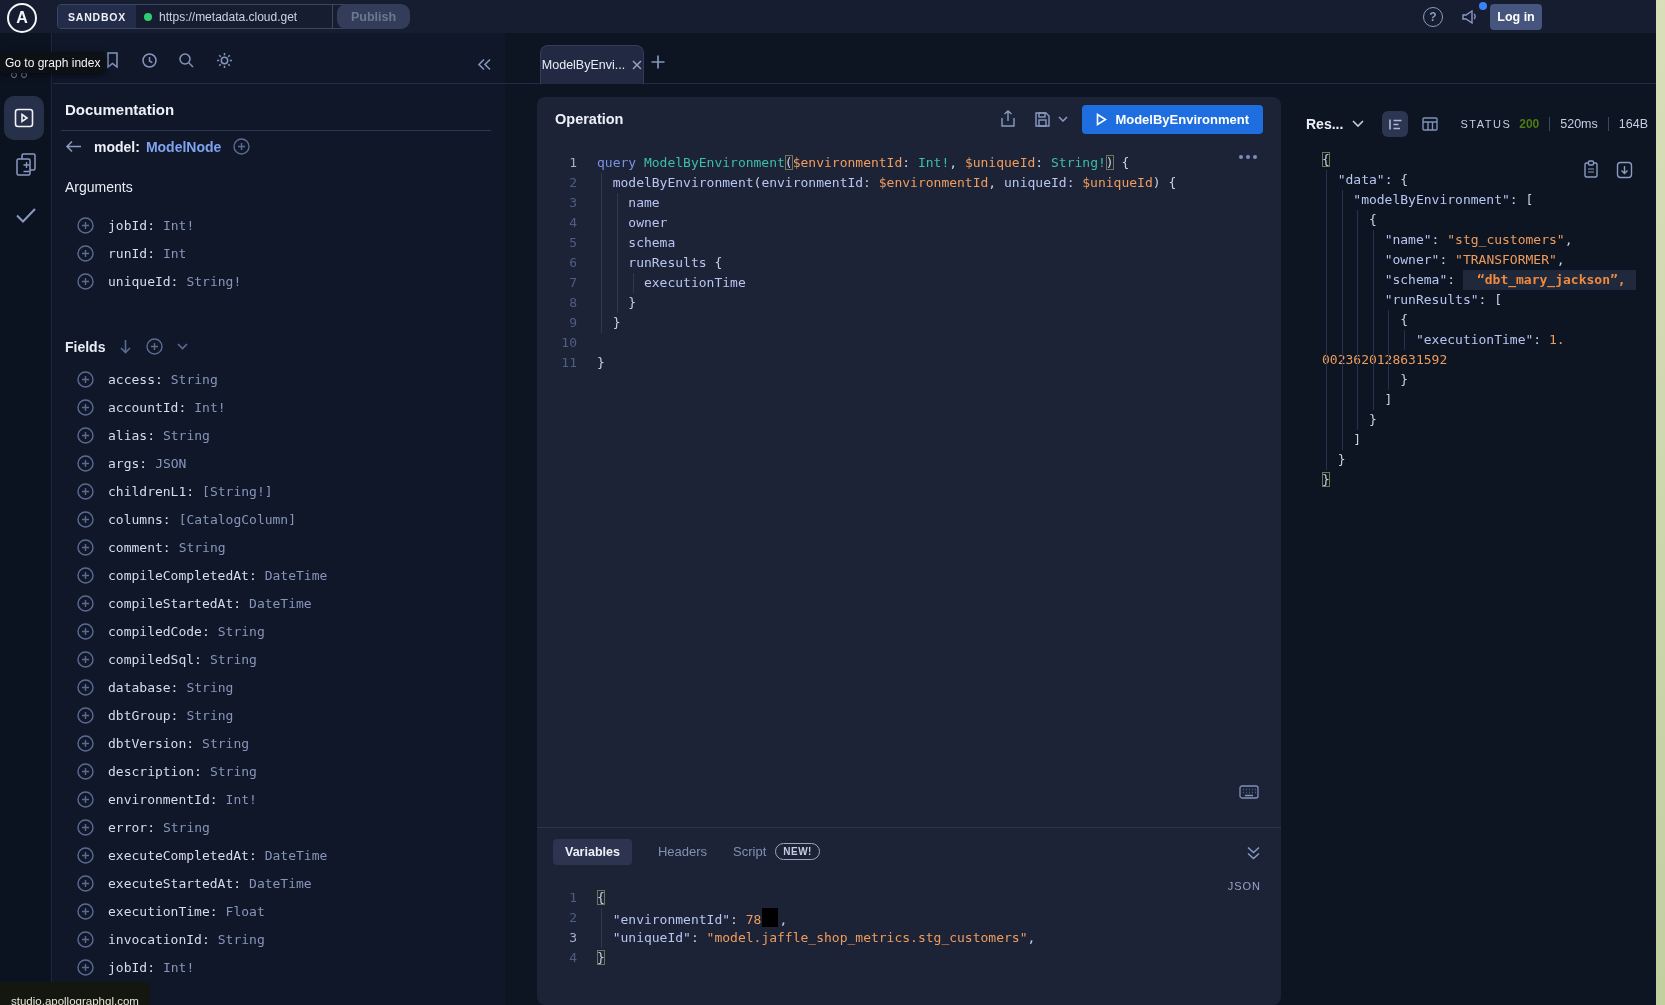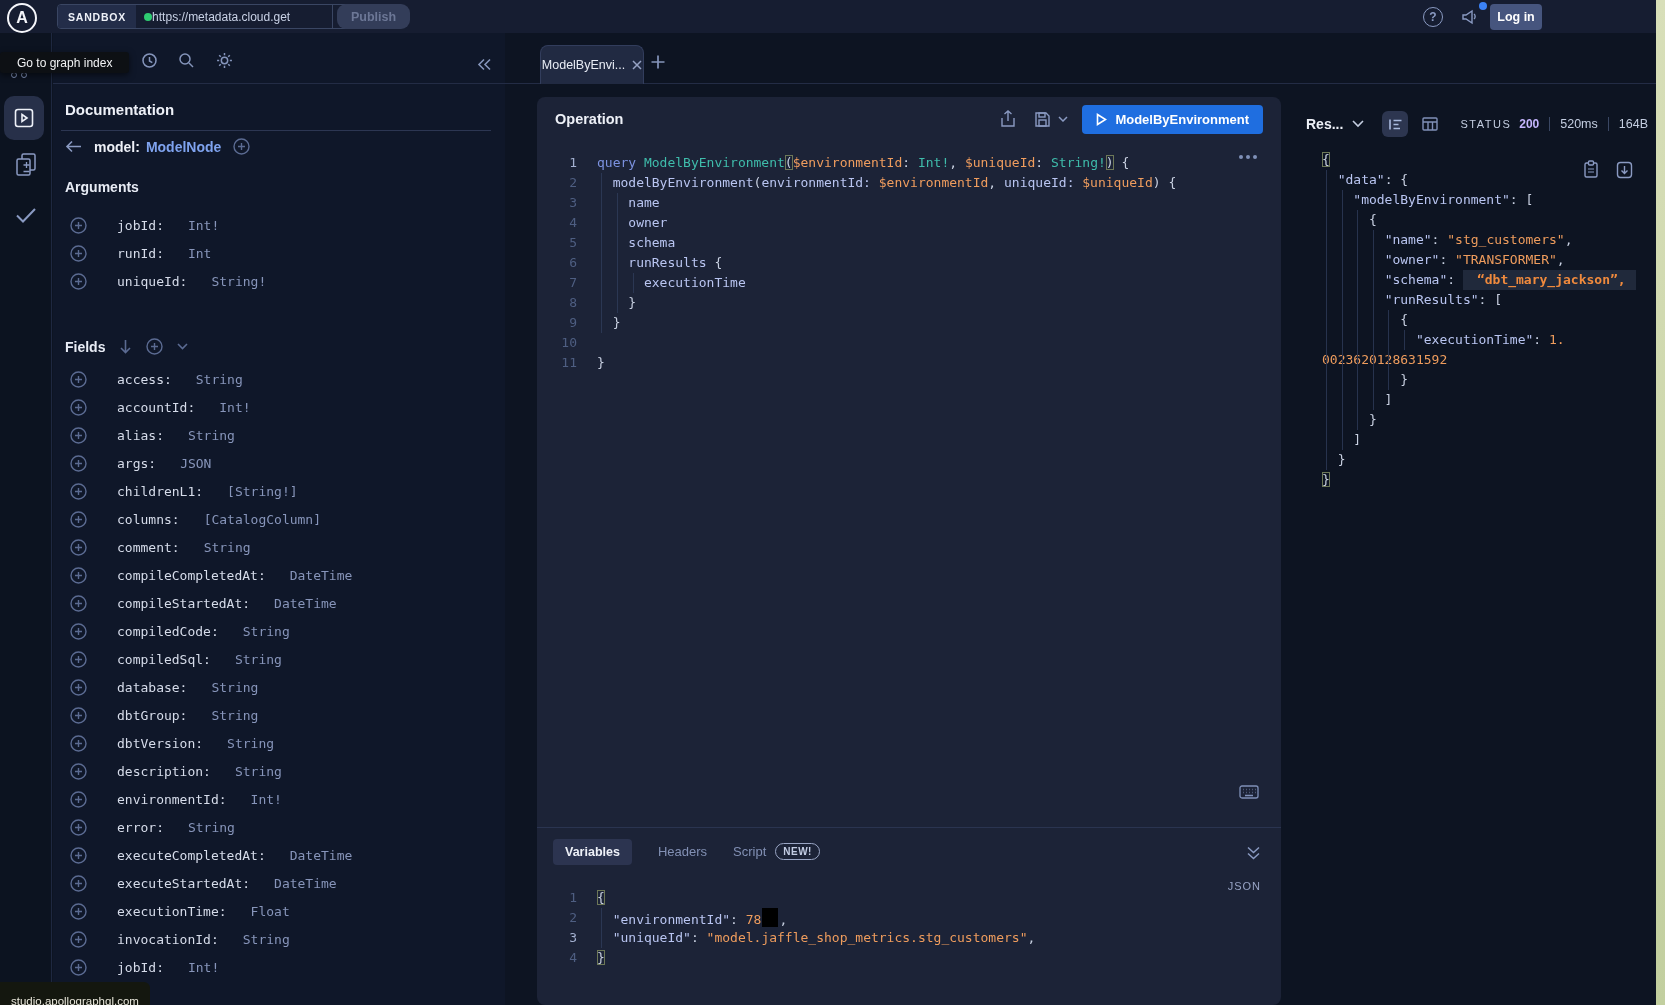--- a/index.html
+++ b/index.html
@@ -8,21 +8,21 @@
   #stage { position:relative; width:1665px; height:1005px; background:#0d1422; overflow:hidden; }
 
   
   .topbar { position:absolute; left:0; top:0; width:1665px; height:33px; background:#161d31; }
   .logo { position:absolute; left:7px; top:3px; width:30px; height:30px; border:2px solid #f5f6fa; border-radius:50%;
           color:#f5f6fa; font-weight:bold; font-size:16px; display:flex; align-items:center; justify-content:center; background:#161d31; z-index:6;}
   .urlgroup { position:absolute; left:57px; top:4px; height:25px; display:flex; align-items:stretch;
               border:1px solid #3a4663; border-radius:4px; overflow:hidden; }
   .sandbox-chip { background:#232d49; color:#eef1f8; font-size:10.5px; font-weight:bold; letter-spacing:.8px;
                   display:flex; align-items:center; padding:0 10px; }
-  .urlcell { display:flex; align-items:center; padding:0 8px; width:196px; }
+  .urlcell { display:flex; align-items:center; padding:0 8px; gap:7px; width:196px; }
   .gdot { width:8px; height:8px; border-radius:50%; background:#2ecc71; flex:none;}
   .urltext { color:#c9d2e6; font-size:12px; white-space:nowrap; overflow:hidden; }
   .gearcell { width:27px; display:flex; align-items:center; justify-content:center; border-left:1px solid #3a4663; }
   .publish { position:absolute; left:337px; top:4px; height:25px; padding:0 14px; background:#333d59; border:none;
              border-radius:9px; color:#6c7796; font-weight:bold; font-size:12.5px; }
   .help-btn { position:absolute; left:1423px; top:7px; width:20px; height:20px; border-radius:50%;
               border:1.5px solid #8a9ac2; color:#8a9ac2; font-size:12px; font-weight:bold;
               display:flex; align-items:center; justify-content:center; background:transparent;}
   .mega-btn { position:absolute; left:1461px; top:6px; width:24px; height:22px; background:transparent; border:none;}
   .notif-dot { position:absolute; left:1479px; top:2px; width:8px; height:8px; border-radius:50%; background:#3b82f6; }
@@ -31,35 +31,35 @@
 
   
   .rail { position:absolute; left:0; top:33px; width:52px; height:972px; background:#0c1320; border-right:1px solid #1e2840; }
   .rail-grid-dots { position:absolute; left:11px; top:39px; display:flex; gap:4px; }
   .rail-grid-dots i { width:6px; height:6px; border:1.5px solid #7e8eb4; border-radius:50%; display:block;}
   .rail-play { position:absolute; left:4px; top:63px; width:40px; height:44px; background:#273049; border:none; border-radius:10px;
                display:flex; align-items:center; justify-content:center; }
   .rail-btn { position:absolute; background:transparent; border:none; display:flex; align-items:center; justify-content:center;}
 
   
-  .tooltip { position:absolute; left:0; top:52px; height:21px; padding:0 17px; background:#0d1014; border-radius:3px;
+  .tooltip { position:absolute; left:0; top:52px; height:21px; padding:0 5px; background:#0d1014; border-radius:3px;
              color:#f2f3f5; font-size:12px; display:flex; align-items:center; z-index:9; box-shadow:0 2px 6px rgba(0,0,0,.55); white-space:nowrap;}
 
   
   .sidebar { position:absolute; left:53px; top:33px; width:452px; height:972px; background:#0f1729; }
   .sb-tool { position:absolute; border:none; background:transparent; width:20px; height:20px; display:flex; align-items:center; justify-content:center;}
   .hdivider { position:absolute; left:53px; top:83px; width:1612px; height:1px; background:#232c45; }
   .doc-title { position:absolute; left:12px; top:68px; font-size:15px; font-weight:bold; color:#edf0f7; }
   .doc-rule { position:absolute; left:8px; top:97px; width:430px; height:1px; background:#2c3652; }
   .model-row { position:absolute; left:12px; top:105px; display:flex; align-items:center; gap:12px; }
   .model-label { font-size:14px; font-weight:bold; color:#edf0f7; }
   .model-type { font-size:14px; font-weight:bold; color:#7fa3ef; margin-left:-6px;}
-  .sec-h { position:absolute; left:12px; font-size:14px; font-weight:bold; color:#e8ecf5; }
+  .sec-h { position:absolute; left:12px; font-size:14px; font-weight:normal; color:#e8ecf5; }
   .doc-list { position:absolute; left:0; width:452px; }
-  .doc-row { height:28px; display:flex; align-items:center; padding-left:17px; gap:30px; }
+  .doc-row { height:28px; display:flex; align-items:center; padding-left:24px; gap:14px; }
   .doc-name { font-family:"DejaVu Sans Mono", monospace; font-size:13px; color:#d6dcea; }
   .doc-type { font-family:"DejaVu Sans Mono", monospace; font-size:13px; color:#8795ba; margin-left:-6px;}
   .plus-circle { width:17px; height:17px; flex:none; background:transparent; border:none; padding:0; display:flex;}
   .fields-head { position:absolute; left:12px; top:305px; display:flex; align-items:center; gap:14px;}
 
   
   .tab { position:absolute; left:540px; top:45px; width:104px; height:39px; background:#212a42; border:1px solid #323d5c;
          border-bottom:none; border-radius:8px 8px 0 0; display:flex; align-items:center; justify-content:center; gap:7px; z-index:2;}
   .tab-label { font-size:12.5px; color:#e8ecf5; }
   .tab-close { background:transparent; border:none; display:flex; padding:0;}
@@ -109,21 +109,21 @@
 
   
   .res-header { position:absolute; left:1306px; top:109px; width:342px; height:30px; display:flex; align-items:center; }
   .res-title { font-size:14px; font-weight:bold; color:#edf0f7; }
   .res-caret { background:transparent; border:none; display:flex; margin-left:9px; padding:0;}
   .view-btn-active { width:26px; height:26px; margin-left:18px; background:#2d3650; border:none; border-radius:6px;
                      display:flex; align-items:center; justify-content:center; }
   .view-btn { margin-left:14px; background:transparent; border:none; display:flex; padding:0;}
   .res-stats { margin-left:auto; display:flex; align-items:center; }
   .status-label { font-size:11px; letter-spacing:1.5px; color:#c3cde0; }
-  .status-code { font-size:12px; font-weight:bold; color:#c4b5fd; margin-left:8px; }
+  .status-code { font-size:12px; font-weight:bold; color:#4d7c0f; margin-left:8px; }
   .stat-sep { width:1px; height:14px; background:#3a4763; margin:0 10px; }
   .stat-txt { font-size:12.5px; color:#c3cde0; }
   .res-actions { position:absolute; left:1583px; top:160px; display:flex; gap:17px; }
   .res-lines { position:absolute; left:1322px; top:150px; width:330px; }
   .res-lines .code-text { margin-left:0; }
   .rguide { position:absolute; width:1px; background:#27334e; }
 
   
   .edge-strip { position:absolute; left:1656px; top:0; width:9px; height:1005px; background:linear-gradient(180deg,#d8dfb9,#c2cf9f); }
   .status-pill { position:absolute; left:0; top:982px; height:37px; padding:0 11px; background:#14170f; border-radius:0 6px 0 0;

